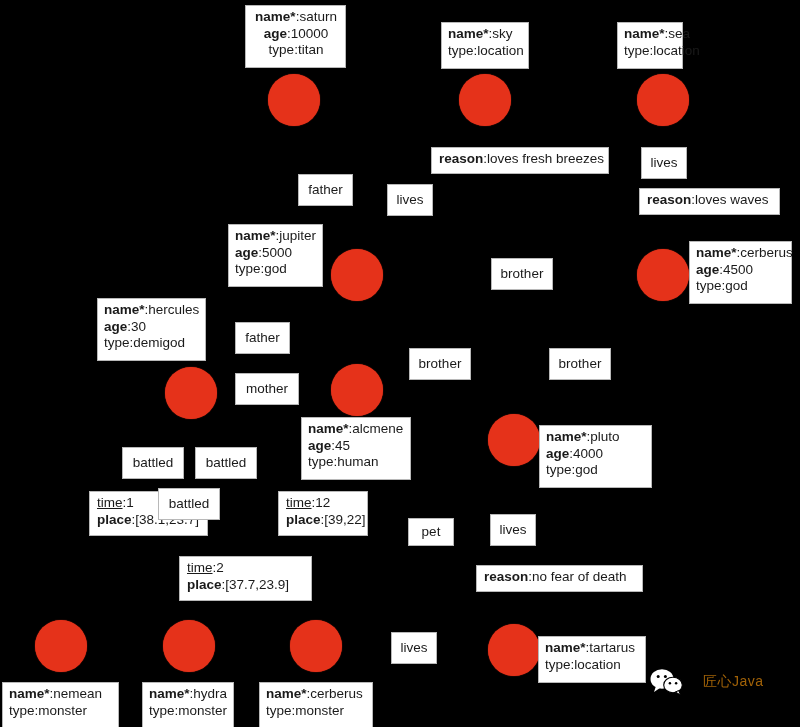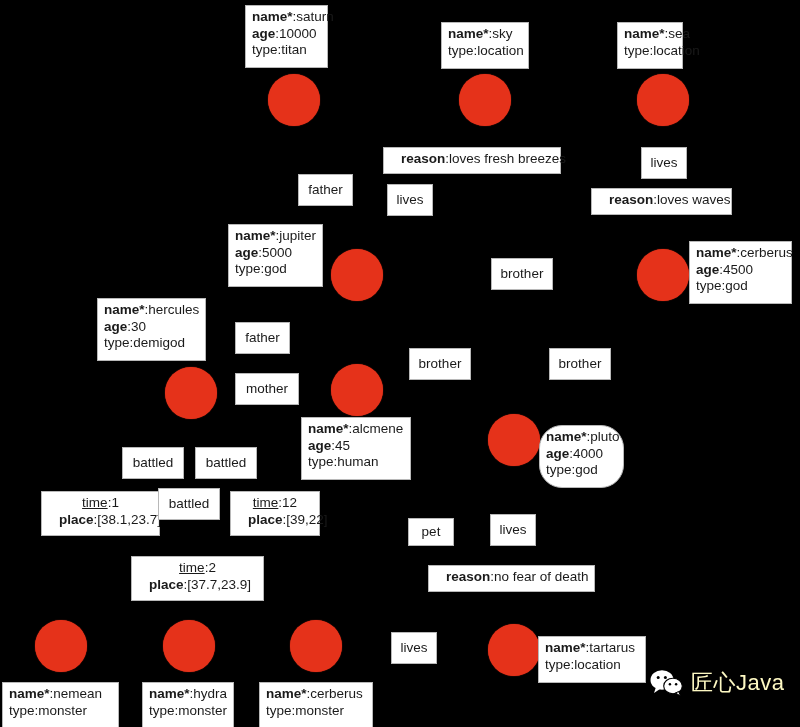--- a/index.html
+++ b/index.html
@@ -33,22 +33,22 @@
     white-space: nowrap;
   }
   .box.prop {
     text-align: left;
   }
   .box.edge {
     text-align: center;
     padding: 4px 22px;
   }
   .box.edge-props {
-    text-align: center;
-    padding: 3px 17px;
+    padding: 3px 7px;
+    margin-left: 48px;
   }
   .k {
     font-weight: bold;
   }
   .k.star::after {
     content: "*";
   }
   .k.underline {
     font-weight: normal;
     text-decoration: underline;
@@ -59,24 +59,25 @@
   
   #watermark {
     position: absolute;
     left: 650px;
     top: 668px;
     display: flex;
     align-items: center;
     gap: 7px;
   }
   #watermark .wmtext {
-    color: #fef9c3;
-    font-size: 22px;
+    color: #a16207;
+    font-size: 14px;
     font-family: "Liberation Sans", sans-serif;
     letter-spacing: 0.5px;
+    margin-left: 12px;
   }
   .wechat-icon {
     display: block;
   }
 </style>
 </head>
 <body>
 
 <div id="canvas">
     <svg width="800" height="727" style="position: absolute; left: 0px; top: 0px;">
@@ -113,21 +114,21 @@
     <div class="node" title="sea" style="left: 637px; top: 74px; width: 52px; height: 52px; background: rgb(229, 50, 26);"></div>
     <div class="node" title="jupiter" style="left: 331px; top: 249px; width: 52px; height: 52px; background: rgb(229, 50, 26);"></div>
     <div class="node" title="neptune" style="left: 637px; top: 249px; width: 52px; height: 52px; background: rgb(229, 50, 26);"></div>
     <div class="node" title="hercules" style="left: 165px; top: 367px; width: 52px; height: 52px; background: rgb(229, 50, 26);"></div>
     <div class="node" title="alcmene" style="left: 331px; top: 364px; width: 52px; height: 52px; background: rgb(229, 50, 26);"></div>
     <div class="node" title="pluto" style="left: 488px; top: 414px; width: 52px; height: 52px; background: rgb(229, 50, 26);"></div>
     <div class="node" title="nemean" style="left: 35px; top: 620px; width: 52px; height: 52px; background: rgb(229, 50, 26);"></div>
     <div class="node" title="hydra" style="left: 163px; top: 620px; width: 52px; height: 52px; background: rgb(229, 50, 26);"></div>
     <div class="node" title="cerberus" style="left: 290px; top: 620px; width: 52px; height: 52px; background: rgb(229, 50, 26);"></div>
     <div class="node" title="tartarus" style="left: 488px; top: 624px; width: 52px; height: 52px; background: rgb(229, 50, 26);"></div>
-    <div class="box prop" style="left: 245px; top: 5px; width: 83px; min-height: 63px;">
+    <div class="box prop" style="left: 245px; top: 5px; width: 101px; min-height: 63px; text-align: center;">
       <span class="row"><span class="k star">name</span><span>:saturn</span></span>
       <span class="row"><span class="k">age</span><span>:10000</span></span>
       <span class="row"><span class="">type</span><span>:titan</span></span>
     </div>
     <div class="box prop" style="left: 441px; top: 22px; width: 88px; min-height: 47px;">
       <span class="row"><span class="k star">name</span><span>:sky</span></span>
       <span class="row"><span class="">type</span><span>:location</span></span>
     </div>
     <div class="box prop" style="left: 617px; top: 22px; width: 66px; min-height: 47px;">
       <span class="row"><span class="k star">name</span><span>:sea</span></span>
@@ -146,21 +147,21 @@
     <div class="box prop" style="left: 97px; top: 298px; width: 109px; min-height: 63px;">
       <span class="row"><span class="k star">name</span><span>:hercules</span></span>
       <span class="row"><span class="k">age</span><span>:30</span></span>
       <span class="row"><span class="">type</span><span>:demigod</span></span>
     </div>
     <div class="box prop" style="left: 301px; top: 417px; width: 110px; min-height: 63px;">
       <span class="row"><span class="k star">name</span><span>:alcmene</span></span>
       <span class="row"><span class="k">age</span><span>:45</span></span>
       <span class="row"><span class="">type</span><span>:human</span></span>
     </div>
-    <div class="box prop" style="left: 539px; top: 425px; width: 85px; min-height: 63px; border-radius: 23px;">
+    <div class="box prop" style="left: 539px; top: 425px; width: 113px; min-height: 63px;">
       <span class="row"><span class="k star">name</span><span>:pluto</span></span>
       <span class="row"><span class="k">age</span><span>:4000</span></span>
       <span class="row"><span class="">type</span><span>:god</span></span>
     </div>
     <div class="box prop" style="left: 2px; top: 682px; width: 117px; min-height: 47px;">
       <span class="row"><span class="k star">name</span><span>:nemean</span></span>
       <span class="row"><span class="">type</span><span>:monster</span></span>
     </div>
     <div class="box prop" style="left: 142px; top: 682px; width: 92px; min-height: 47px;">
       <span class="row"><span class="k star">name</span><span>:hydra</span></span>

